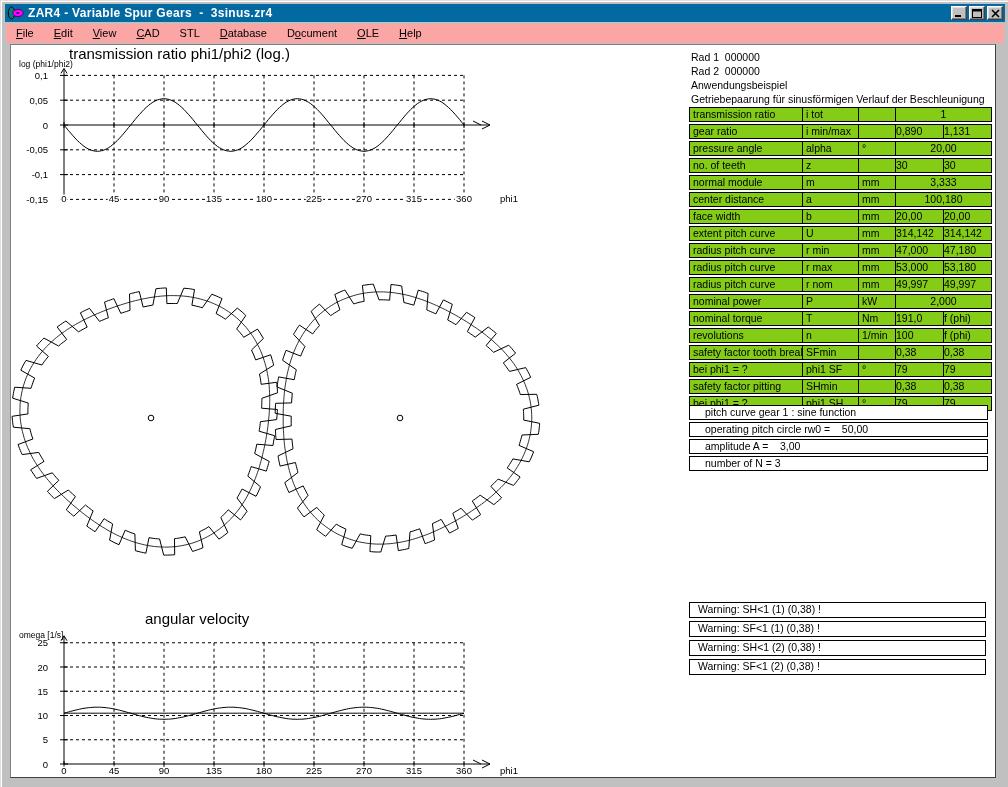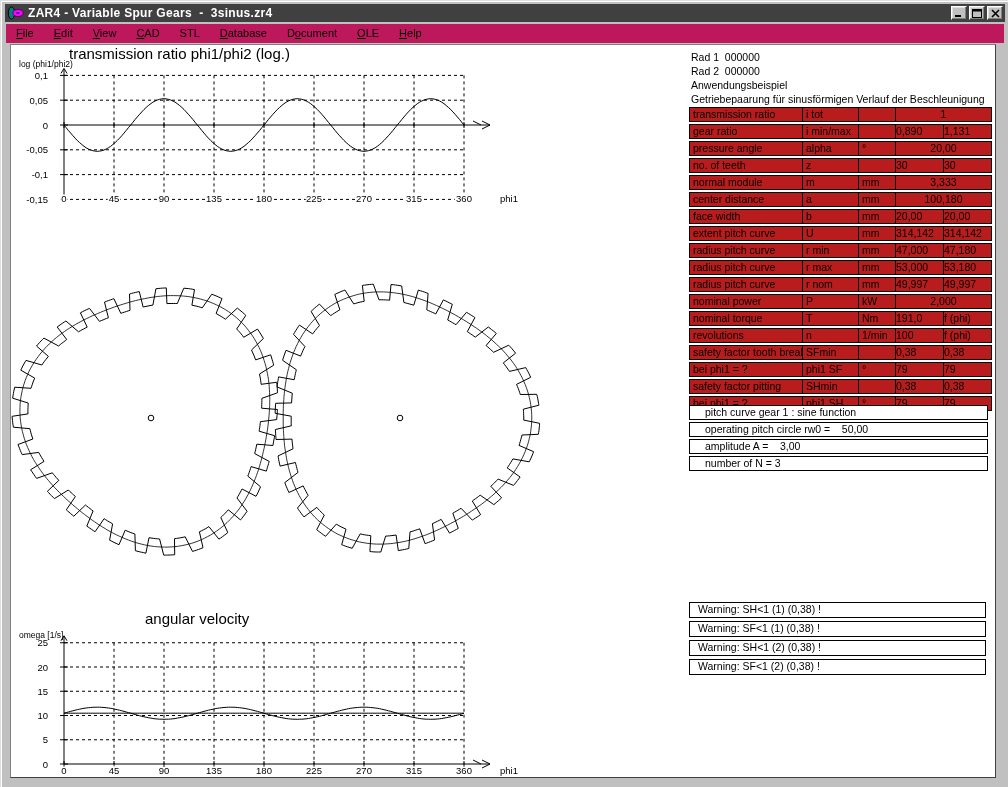--- a/index.html
+++ b/index.html
@@ -1,35 +1,35 @@
 <!DOCTYPE html>
 <html><head>
 <meta charset="utf-8">
 <style>
   html,body{margin:0;padding:0;background:#808080;font-family:"Liberation Sans",sans-serif;}
   .window{position:relative;width:1008px;height:787px;background:#c0c0c0;
     border-top:1px solid #dfdfdf;border-left:1px solid #dfdfdf;border-right:1px solid #000;border-bottom:1px solid #000;
     box-shadow:inset 1px 1px 0 #fff, inset -1px -1px 0 #808080;overflow:hidden;}
-  .titlebar{position:absolute;left:4px;top:3px;right:4px;height:18px;background:#404040;
+  .titlebar{position:absolute;left:4px;top:3px;right:4px;height:18px;background:#0369a1;
     display:flex;align-items:center;color:#fff;}
   .title-text{font-size:12px;font-weight:bold;margin-left:4px;white-space:pre;letter-spacing:.3px;}
   .app-icon{width:17px;height:14px;margin-left:2px;flex:0 0 auto;}
   .win-controls{position:absolute;right:2px;top:2px;display:flex;gap:2px;}
   .wbtn{width:16px;height:14px;background:#c0c0c0;border:1px solid;border-color:#fff #404040 #404040 #fff;
     box-shadow:inset -1px -1px 0 #808080, inset 1px 1px 0 #dfdfdf;padding:0;display:flex;align-items:center;justify-content:center;}
-  .menubar{position:absolute;left:5px;top:23px;right:5px;height:19px;background:#be185d;display:flex;align-items:center;font-size:11px;}
+  .menubar{position:absolute;left:5px;top:23px;right:5px;height:19px;background:#fca5a5;display:flex;align-items:center;font-size:11px;}
   .menu-item{padding:2px 10px 3px 10px;color:#000;}
   .menu-item u{text-decoration:underline;}
   .client{position:absolute;left:9px;top:43px;width:984px;height:732px;background:#fff;
     border:1px solid;border-color:#808080 #404040 #404040 #808080;}
   .client svg{position:absolute;left:0;top:0;}
   .rp{position:absolute;color:#000;}
   .hdr{font-size:10.5px;line-height:14px;white-space:pre;}
   .trow{display:grid;grid-template-columns:112px 56px 37px 48px 48px;border:1px solid #000;height:13px;margin-bottom:2px;
-    font-size:10.5px;line-height:12px;box-sizing:content-box;background:#b91c1c;}
+    font-size:10.5px;line-height:12px;box-sizing:content-box;background:#84cc16;}
   .trow .cell{overflow:hidden;white-space:nowrap;}
   .trow .b{border-left:1px solid #000;}
   .trow .lab,.trow .sym,.trow .unit{padding-left:3px;}
   .trow .val{}
   .trow .span2{grid-column:4 / 6;text-align:center;}
   .irow{border:1px solid #000;height:13px;line-height:12px;margin-bottom:2px;font-size:10.5px;padding-left:15px;white-space:pre;background:#fff;}
   .wrow{border:1px solid #000;height:14px;line-height:13px;margin-bottom:3px;font-size:10.5px;padding-left:8px;white-space:pre;background:#fff;}
 </style>
 </head>
 <body>

